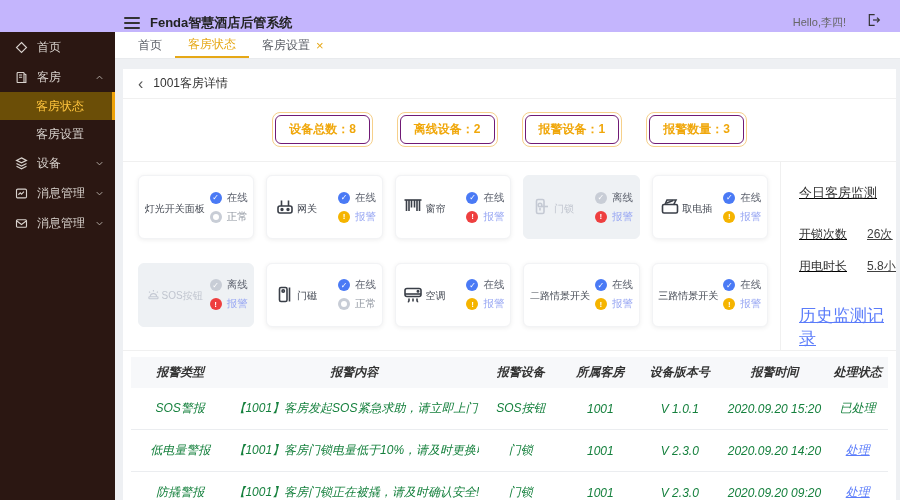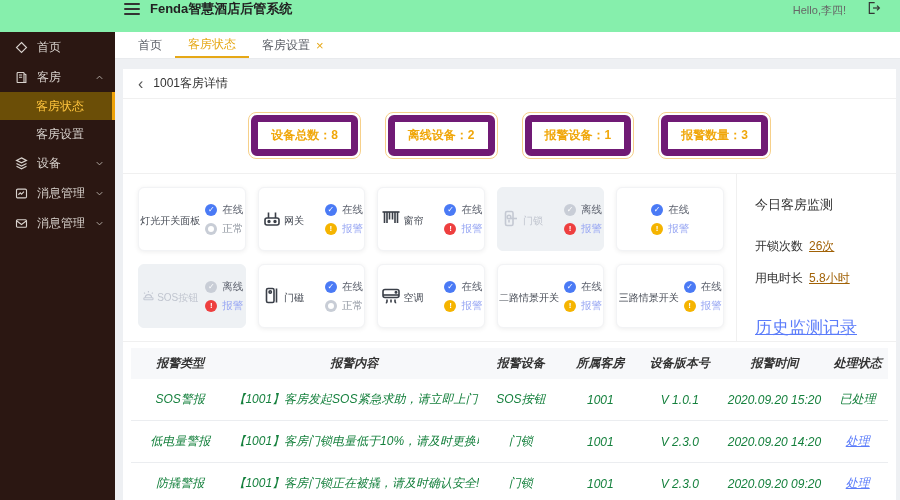--- a/index.html
+++ b/index.html
@@ -1,21 +1,21 @@
 <!DOCTYPE html>
 <html><head>
 <meta charset="utf-8">
 <style>
   * { margin:0; padding:0; box-sizing:border-box; }
   html,body { width:900px; height:500px; overflow:hidden; background:#eef0f3;
     font-family:"Liberation Sans","DejaVu Sans",sans-serif; }
 
   
-  .header { position:absolute; top:0; left:0; width:900px; height:32px; background:#86efac;
-    display:flex; align-items:flex-start; z-index:5; }
+  .header { position:absolute; top:0; left:0; width:900px; height:32px; background:#c4b5fd;
+    display:flex; align-items:flex-end; z-index:5; }
   .burger { margin-left:124px; width:16px; cursor:pointer; }
   .burger span { display:block; height:2px; background:#333; margin:3px 0; border-radius:1px; }
   .app-title { margin-left:10px; font-size:13px; font-weight:bold; color:#222; }
   .header-right { margin-left:auto; display:flex; align-items:center; gap:20px; padding-right:18px; }
   .greeting { font-size:11px; color:#666; }
   .icon-svg { display:inline-block; vertical-align:middle; }
 
   
   .sidebar { position:absolute; top:32px; left:0; width:115px; height:468px; background:#2b1712; }
   .side-item { display:flex; align-items:center; height:30px; padding:0 10px 0 14px;
@@ -36,21 +36,21 @@
   
   .content { position:absolute; top:59px; left:115px; width:785px; height:441px; padding:10px 4px 0 8px; }
   .panel { background:#fff; width:100%; height:100%; overflow:hidden; }
 
   .crumb { display:flex; align-items:center; height:30px; padding-left:15px;
     border-bottom:1px solid #f0f0f0; font-size:12px; color:#333; }
   .crumb .back { font-size:16px; color:#555; margin-right:10px; cursor:pointer; line-height:1; }
 
   .stats { display:flex; justify-content:center; gap:24px; padding:13px 0 14px; }
   .stat { border:1px solid #f6d08a; border-radius:8px; padding:2px; cursor:default; }
-  .stat-inner { border:7px solid #701a75; border-radius:6px; padding:5px 13px;
+  .stat-inner { border:1px solid #701a75; border-radius:6px; padding:5px 13px;
     font-size:12px; font-weight:bold; color:#f0a70a; white-space:nowrap; }
 
   .middle { display:flex; border-top:1px solid #f0f0f0; border-bottom:1px solid #f0f0f0; }
   .devices { flex:1; padding:13px 12px 13px 15px; display:grid;
     grid-template-columns:repeat(5,1fr); gap:13px 12px; }
   .card { height:64px; background:#fff; border:1px solid #f2f3f5; border-radius:6px;
     box-shadow:0 1px 5px rgba(0,0,0,.07); display:flex; align-items:center;
     justify-content:center; gap:7px; cursor:pointer; }
   .card.offline-card { background:#eef1f4; border-color:#eef1f4; box-shadow:none; }
   .card-left { display:flex; flex-direction:row; align-items:center; color:#3a3f48; width:58px; }
@@ -64,24 +64,24 @@
     justify-content:center; font-size:8px; color:#fff; flex:0 0 12px; }
   .st-ic.online { background:#4a7af5; } .st-ic.online::after { content:"✓"; }
   .st-ic.offline { background:#c8cdd6; } .st-ic.offline::after { content:"✓"; }
   .st-ic.normal { background:#fff; box-shadow:inset 0 0 0 3px #c8cdd6; }
   .st-ic.warn { background:#f5b400; } .st-ic.warn::after { content:"!"; font-weight:bold; }
   .st-ic.danger { background:#ee3f3f; } .st-ic.danger::after { content:"!"; font-weight:bold; }
   .st-label { font-size:10.5px; color:#5f6470; }
   .st-row.warn .st-label, .st-row.danger .st-label { color:#98a7f3; }
   .st-row.normal .st-label { color:#9096a0; }
 
-  .monitor { width:160px; border-left:1px solid #f0f0f0; padding:22px 0 0 18px; }
+  .monitor { width:116px; border-left:1px solid #f0f0f0; padding:22px 0 0 18px;text-decoration:underline; }
   .monitor-title { font-size:13px; color:#333; margin-bottom:24px; }
   .metric { font-size:12px; color:#333; margin-bottom:15px; white-space:nowrap; }
-  .metric a, .links a { color:#a16207; text-decoration:underline; cursor:pointer; margin-left:6px; }
+  .metric a, .links a { color:#404040; text-decoration:underline; cursor:pointer; margin-left:20px; }
   .history-link { display:inline-block; margin-top:14px; font-size:17px; color:#5b7cfa;
     text-decoration:underline; cursor:pointer; }
 
   .alarm-table { width:calc(100% - 16px); margin:6px 8px 0; border-collapse:collapse; table-layout:fixed;font-style:italic; }
   .alarm-table th { background:#f7f8fa; font-size:12px; color:#333; font-weight:bold;
     padding:7px 4px; text-align:center; }
   .alarm-table td { font-size:12px; color:#15803d; padding:12px 4px; text-align:center;
     border-bottom:1px solid #ebedf0; white-space:nowrap; overflow:hidden; }
   td.handle.link { color:#5b7cfa; text-decoration:underline; cursor:pointer; }
   .more { text-align:center; padding:13px 0; }
@@ -284,20 +284,28 @@
                 <span class="st-label">离线</span>
               </div>
           <div class="st-row danger">
                 <span class="st-ic danger"></span>
                 <span class="st-label">报警</span>
               </div>
         </div>
       </div>
 
       <div class="card">
+        <div class="card-left">
+          <svg width="24" height="24" viewBox="0 0 24 24" fill="none" stroke-width="1.6">
+                <rect x="4.5" y="9.5" width="15" height="8.5" rx="1.5"></rect>
+                <path d="M7 9.5l2-4.5h9l-2.5 5"></path>
+                <path d="M8.2 8.2l7-2.6"></path>
+              </svg>
+          <span class="dev-label">取电插</span>
+        </div>
         <div class="card-right">
           <div class="st-row online">
                 <span class="st-ic online"></span>
                 <span class="st-label">在线</span>
               </div>
           <div class="st-row warn">
                 <span class="st-ic warn"></span>
                 <span class="st-label">报警</span>
               </div>
         </div>

